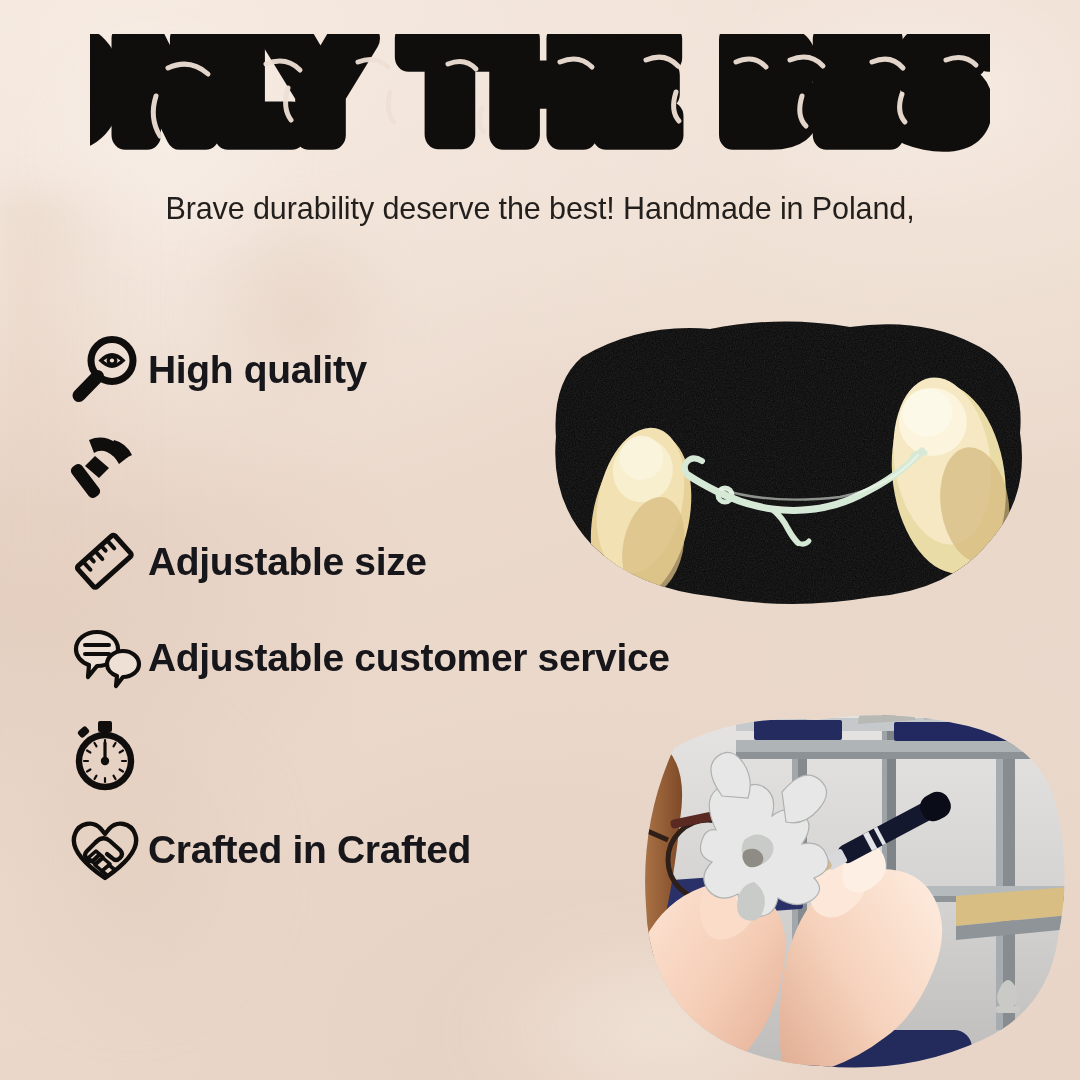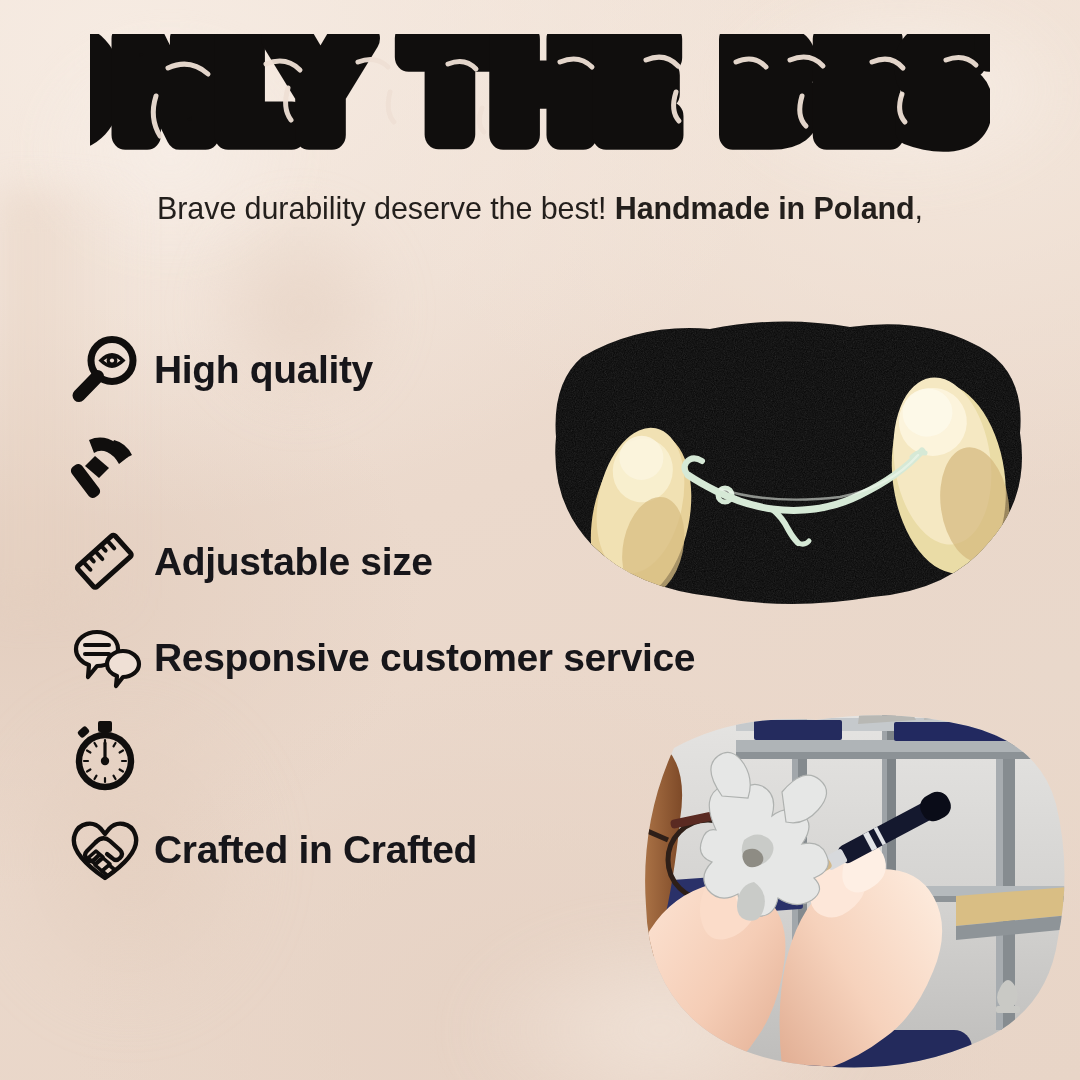--- a/index.html
+++ b/index.html
@@ -40,30 +40,30 @@
       filter:blur(18px);opacity:.6;}
 
   
   #headline-wrap{position:absolute;left:0;top:34px;width:1080px;text-align:center;}
   #headline{display:inline-block;}
   #headline svg{display:block;}
 
   
   #subtitle{position:absolute;left:70px;top:188px;width:940px;text-align:center;
     font-size:30.5px;line-height:1.33;color:#231F1C;letter-spacing:-.1px;}
-  #subtitle .b{font-weight:700;}
+  #subtitle .b{font-weight:400;}
 
   
   #features{position:absolute;left:62px;top:322px;width:740px;}
   .feature{position:relative;display:flex;align-items:center;height:96px;}
   .f-icon{width:86px;min-width:86px;height:86px;display:flex;align-items:center;
     justify-content:center;}
   .f-icon svg{display:block;}
   .f-label{font-size:39px;font-weight:700;color:#17161A;letter-spacing:-.35px;
-    white-space:nowrap;margin-left:6px;}
+    white-space:nowrap;}
 
   
   .photo{position:absolute;overflow:hidden;}
 
   
   #photo-chain{left:520px;top:305px;width:540px;height:320px;}
 
   
   #photo-workshop{left:596px;top:700px;width:484px;height:380px;}
 </style>
@@ -171,21 +171,21 @@
           <path d="M9 29 a21 17 0 1 1 42 0 a21 17 0 0 1 -21 17 l-9 11 l1 -12
                    a21 17 0 0 1 -13 -16 z" fill="#EFE0D5" stroke="#100E0D" stroke-width="4.2" stroke-linejoin="round"></path>
           <g stroke="#100E0D" stroke-width="4" stroke-linecap="round">
             <path d="M18 25 h24"></path>
             <path d="M18 34 h24"></path>
           </g>
           <path d="M40 44 a16 13 0 1 1 32 0 a16 13 0 0 1 -16 13 l-7 9 l1 -10
                    a16 13 0 0 1 -10 -12 z" fill="#EFE0D5" stroke="#100E0D" stroke-width="4.2" stroke-linejoin="round"></path>
         </svg>
       </span>
-      <span class="f-label">Responsive customer service</span>
+      <span class="f-label">Adjustable customer service</span>
     </div>
 
     <div class="feature">
       <span class="f-icon">
         <svg width="76" height="76" viewBox="0 0 76 76">
           <rect x="31" y="5" width="14" height="11" rx="2" fill="#100E0D"></rect>
           <rect x="34.5" y="13" width="7" height="8" fill="#100E0D"></rect>
           <rect x="11" y="12" width="11" height="8" rx="2.5" fill="#100E0D" transform="rotate(-42 16.5 16)"></rect>
           <circle cx="38" cy="45" r="26" fill="none" stroke="#100E0D" stroke-width="6.4"></circle>
           <g stroke="#100E0D" stroke-width="2.2" stroke-linecap="round">

